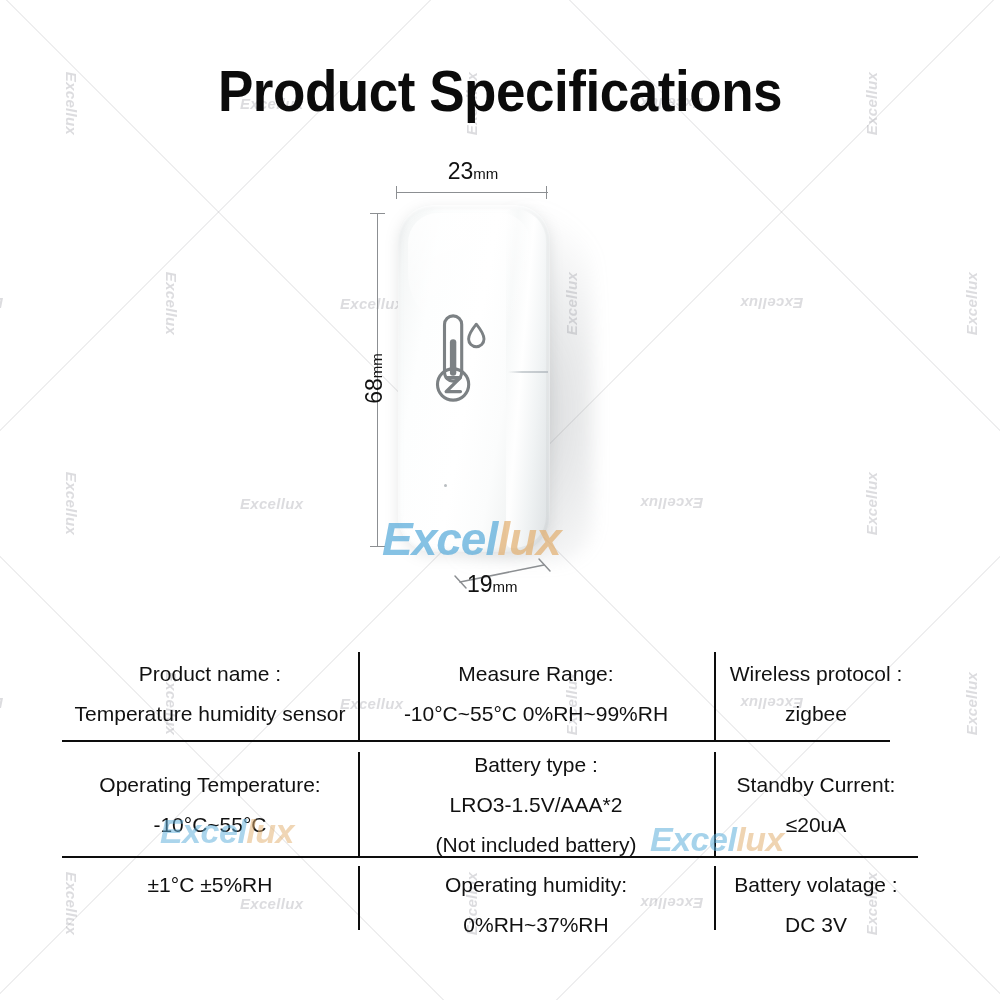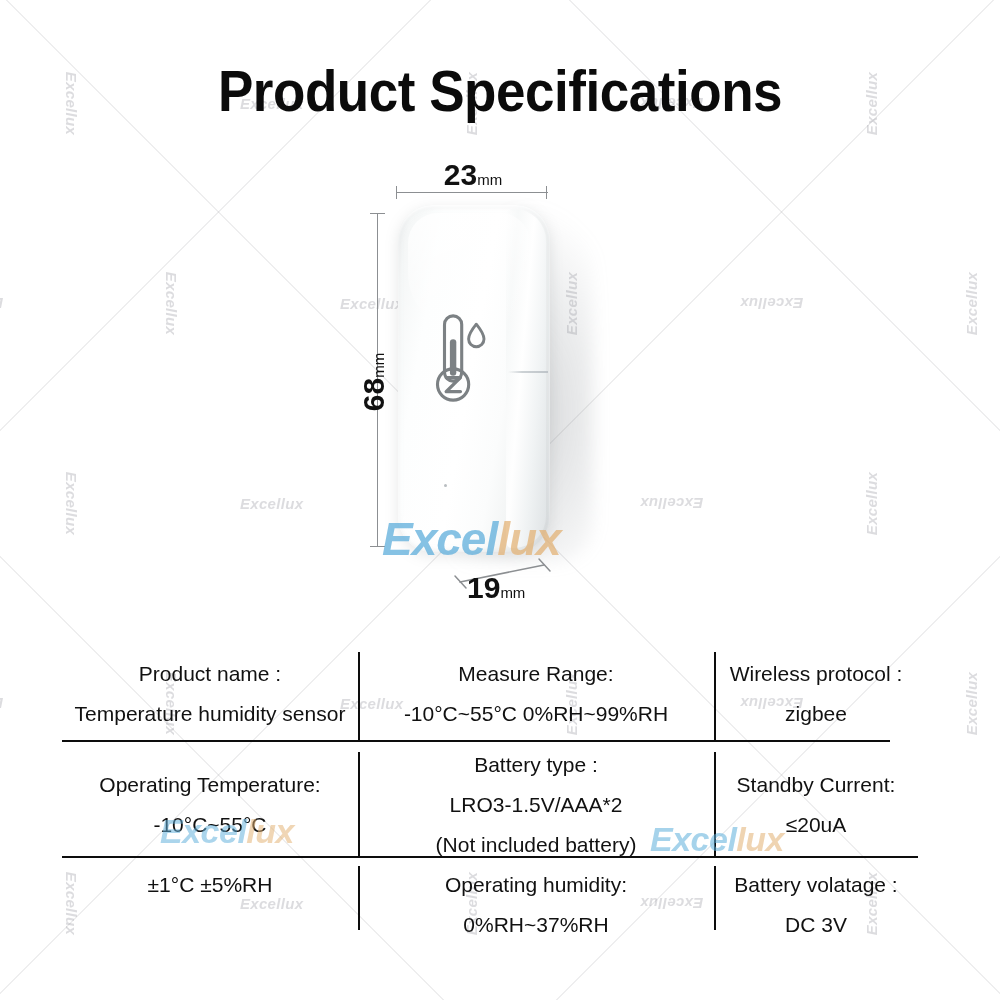--- a/index.html
+++ b/index.html
@@ -232,21 +232,21 @@
   .dim-line {
     position: absolute;
     background: #8c8f92;
   }
   .dim-label {
     position: absolute;
     color: #111111;
     font-family: "Liberation Sans", sans-serif;
     white-space: nowrap;
   }
-  .dim-num { font-size: 30px; letter-spacing: 0px; font-weight: bold; }
+  .dim-num { font-size: 23px; letter-spacing: 0px; }
   .dim-unit { font-size: 15px; }
 
   
   #dim-width-line   { left: 76px; top: 27px; width: 152px; height: 1.4px; }
   #dim-width-cap-l  { left: 76px; top: 21px; width: 1.4px; height: 13px; }
   #dim-width-cap-r  { left: 226px; top: 21px; width: 1.4px; height: 13px; }
   #dim-width-label  { left: 108px; top: -7px; width: 90px; text-align: center; }
 
   
   #dim-height-line  { left: 57px; top: 48px; width: 1.4px; height: 334px; }

